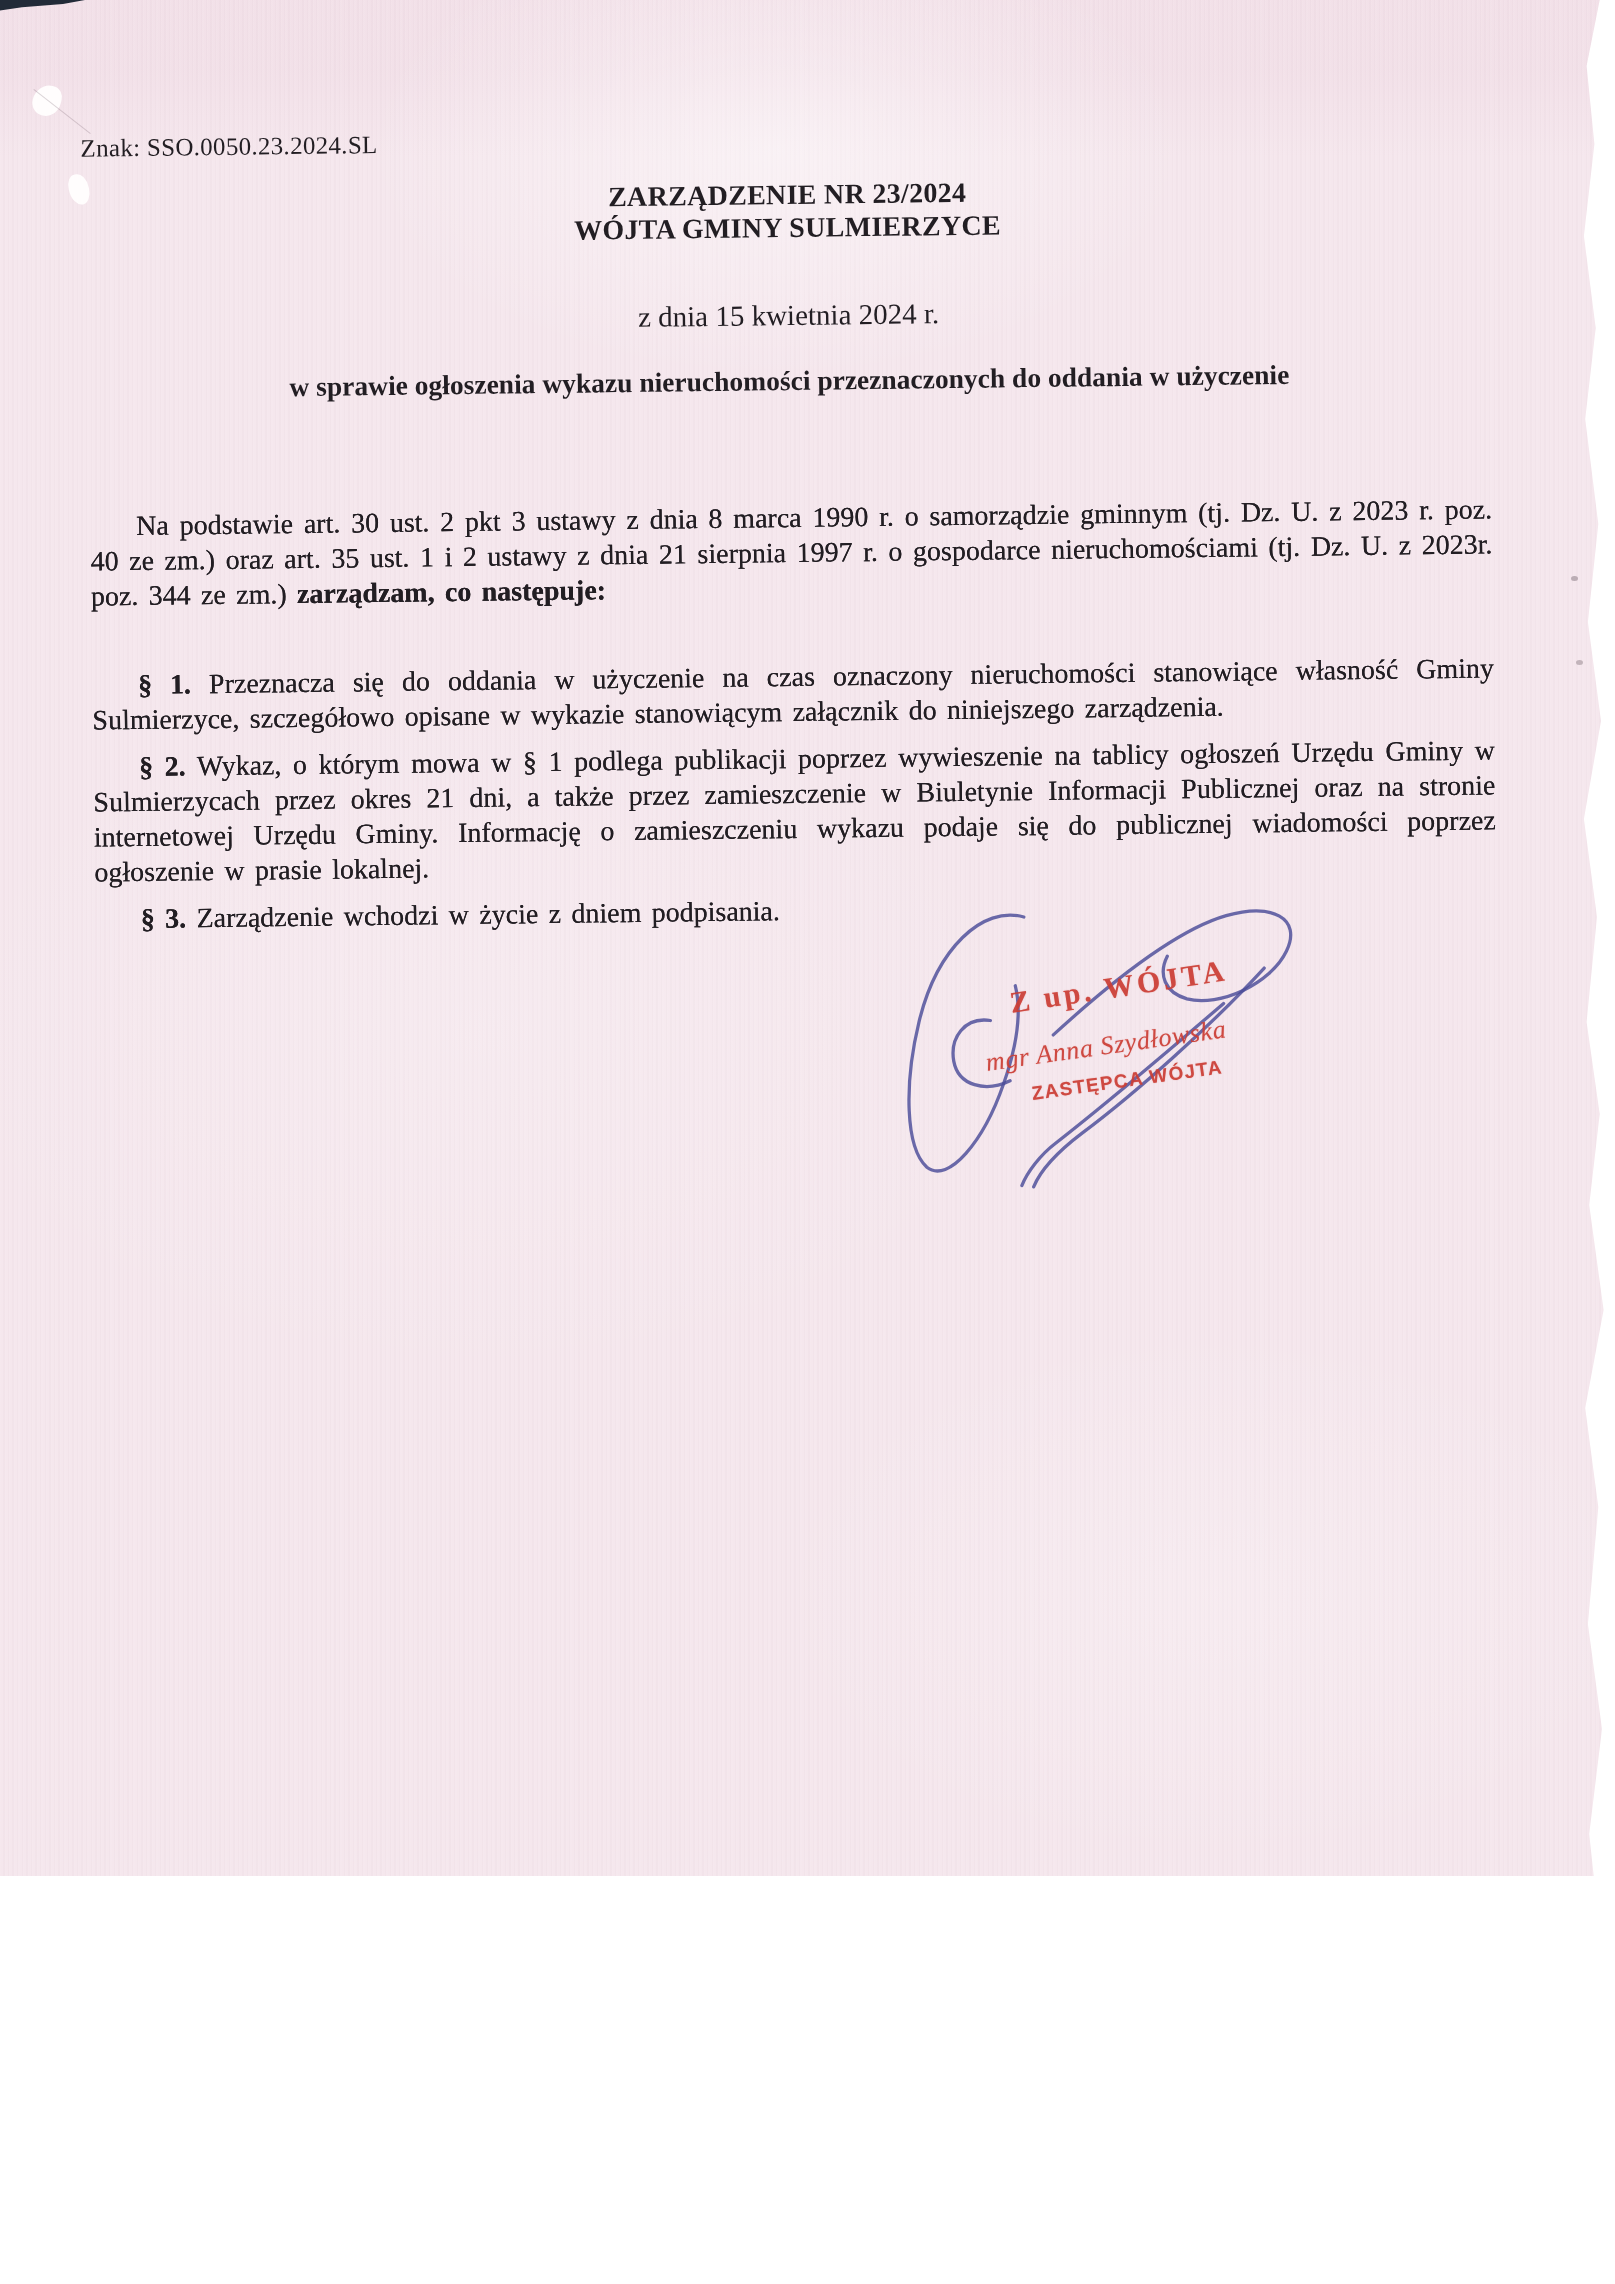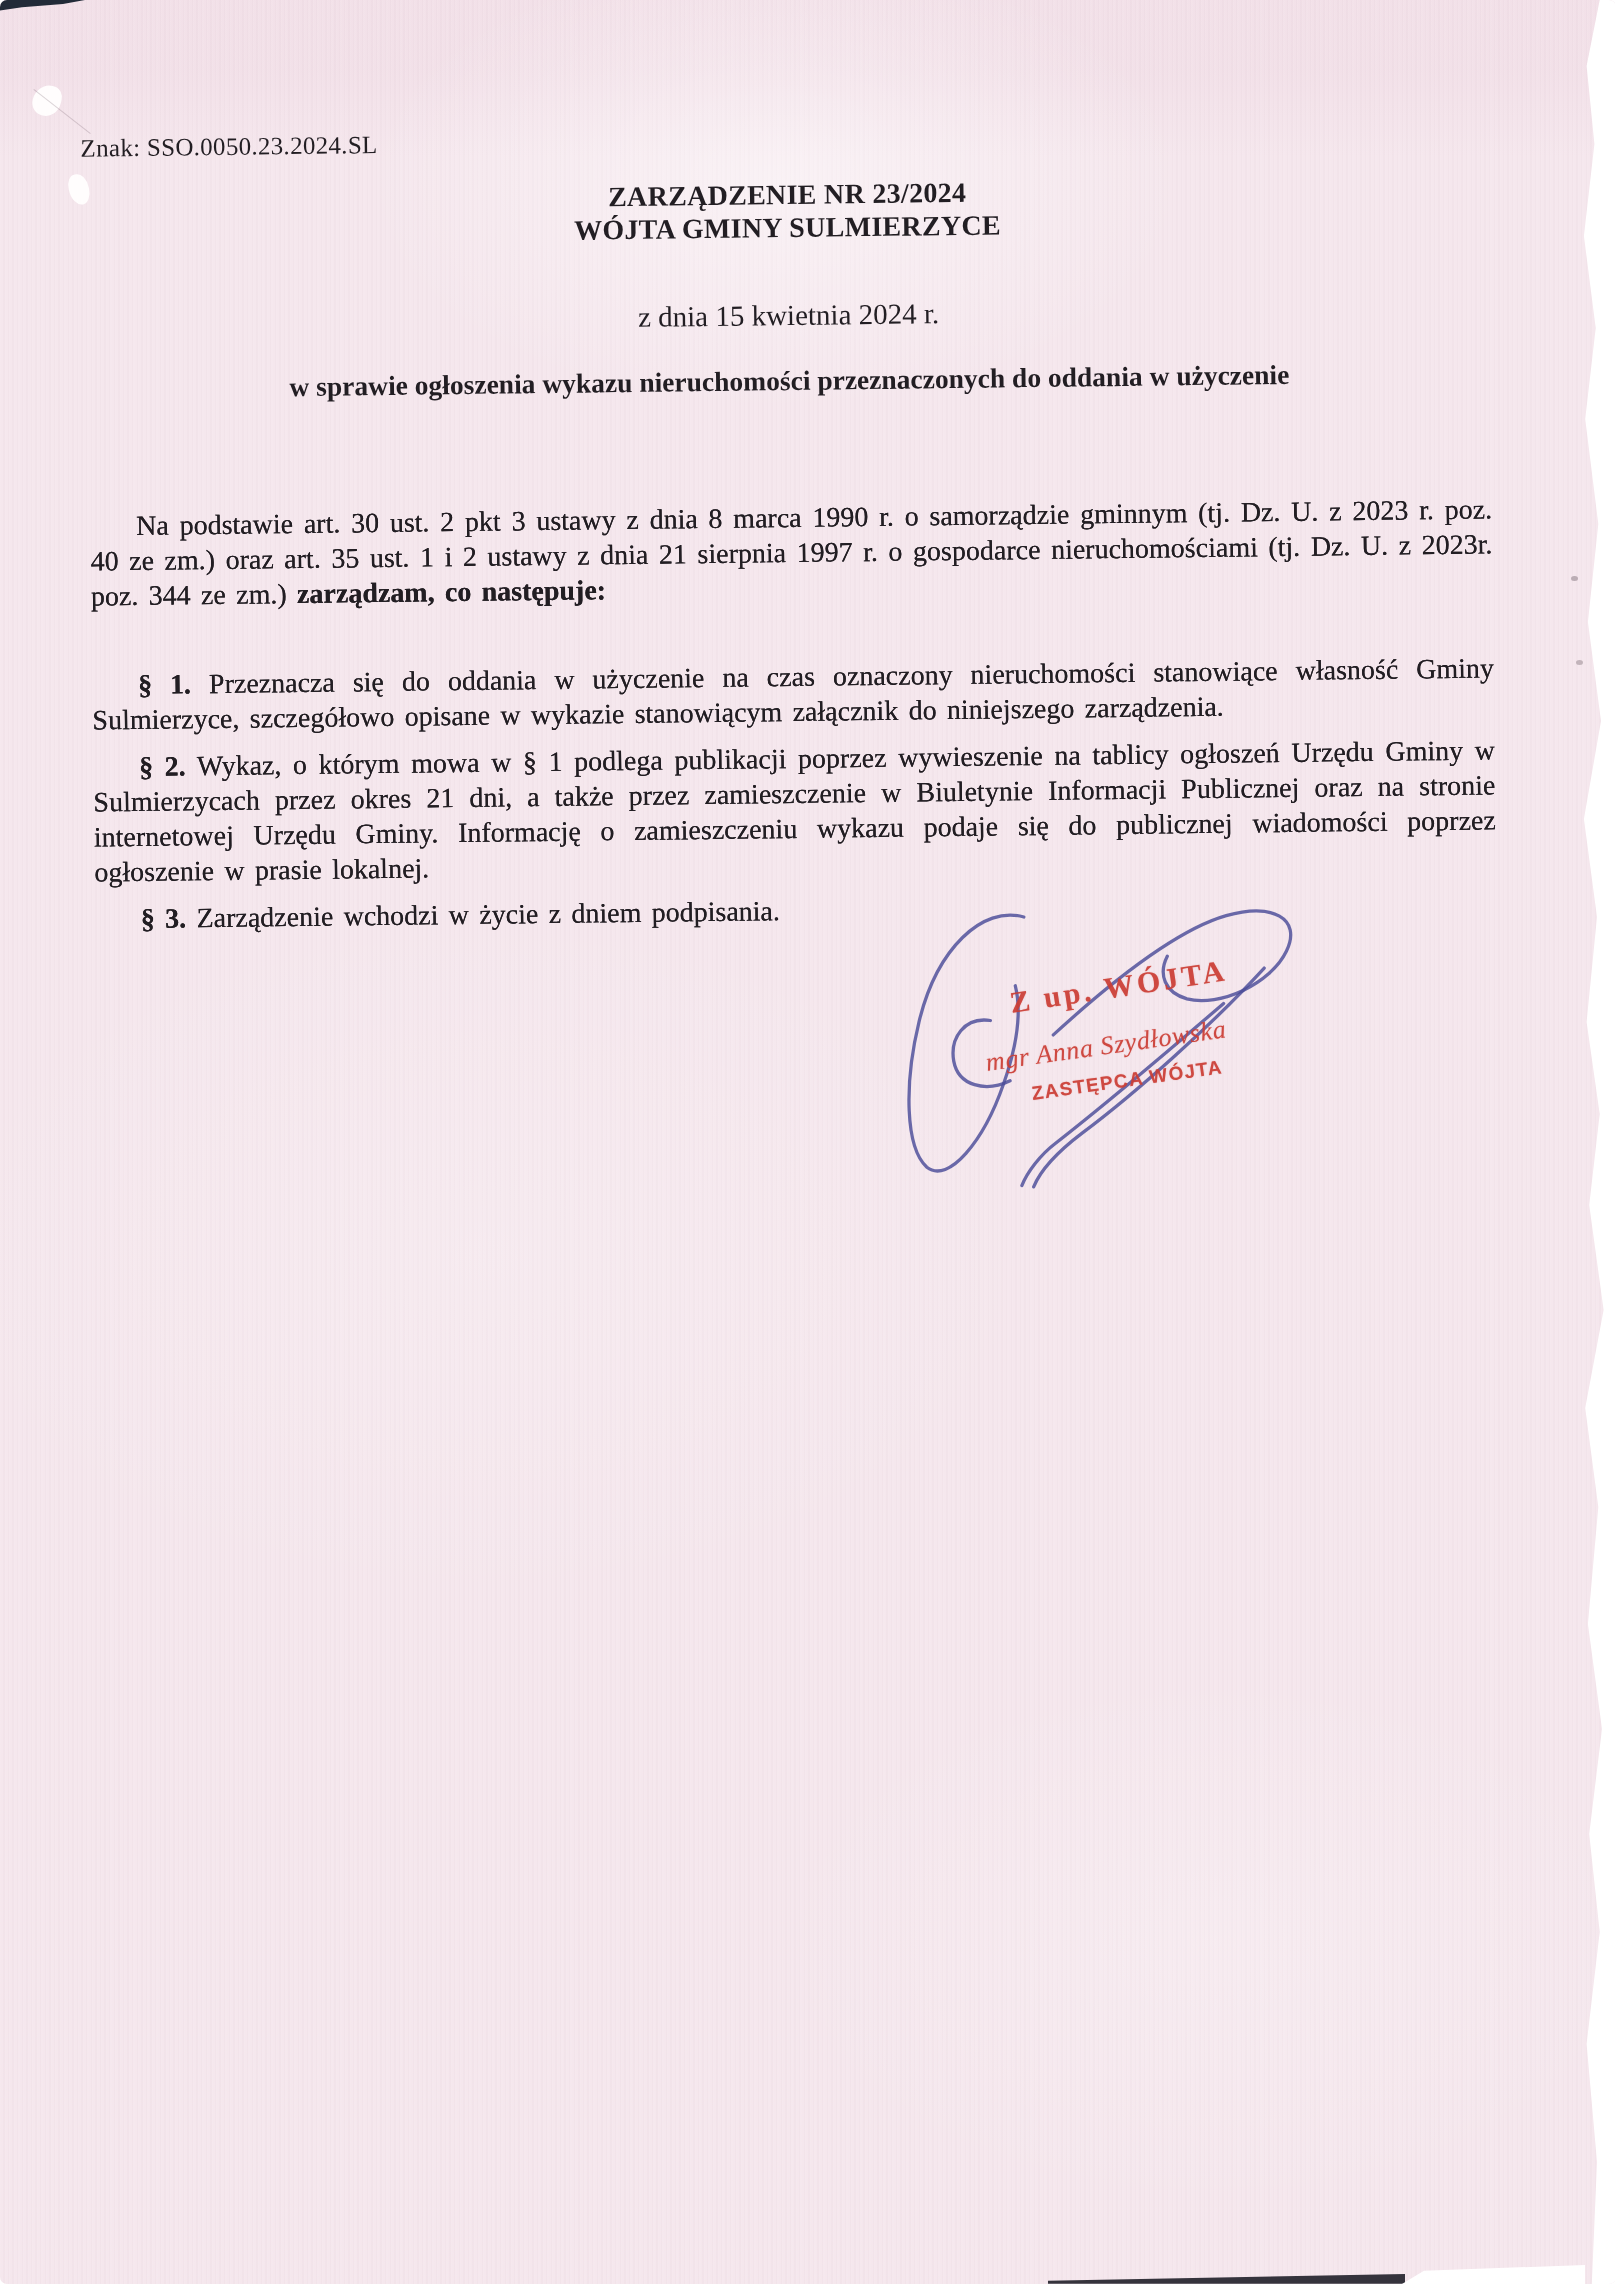--- a/index.html
+++ b/index.html
@@ -1,23 +1,22 @@
 <!DOCTYPE html>
 <html style="--paper: #f5e7ed; --text: #221e23; --stamp-red: #cc3e35; --signature-ink: #4b4c99;font-size:10.5px"><head>
 <meta charset="utf-8">
 <style>
   html,body{margin:0;padding:0;}
   body{width:1616px;height:2284px;background:#ffffff;}
 
   .page{
-    position:relative;width:1616px;height:2284px;overflow:hidden;
+    position:relative;width:1616px;height:1876px;overflow:hidden;
     background:var(--paper,#f5e7ed);
     font-family:"Liberation Serif","DejaVu Serif",serif;
     color:var(--text,#221e23);
-    border-radius:7px;
   }
 
   
   .texture{
     position:absolute;inset:0;pointer-events:none;
     background:
       radial-gradient(590px 328px at 48% 8%,  rgba(255,255,255,.45), transparent 70%),
       radial-gradient(852px 524px at 30% 55%, rgba(255,255,255,.16), transparent 70%),
       radial-gradient(655px 393px at 75% 85%, rgba(255,255,255,.20), transparent 70%),
       repeating-linear-gradient(90deg, rgba(255,255,255,.05) 0 1.3px, rgba(255,255,255,0) 1.3px 3.3px, rgba(120,80,100,.022) 3.3px 4.6px),

